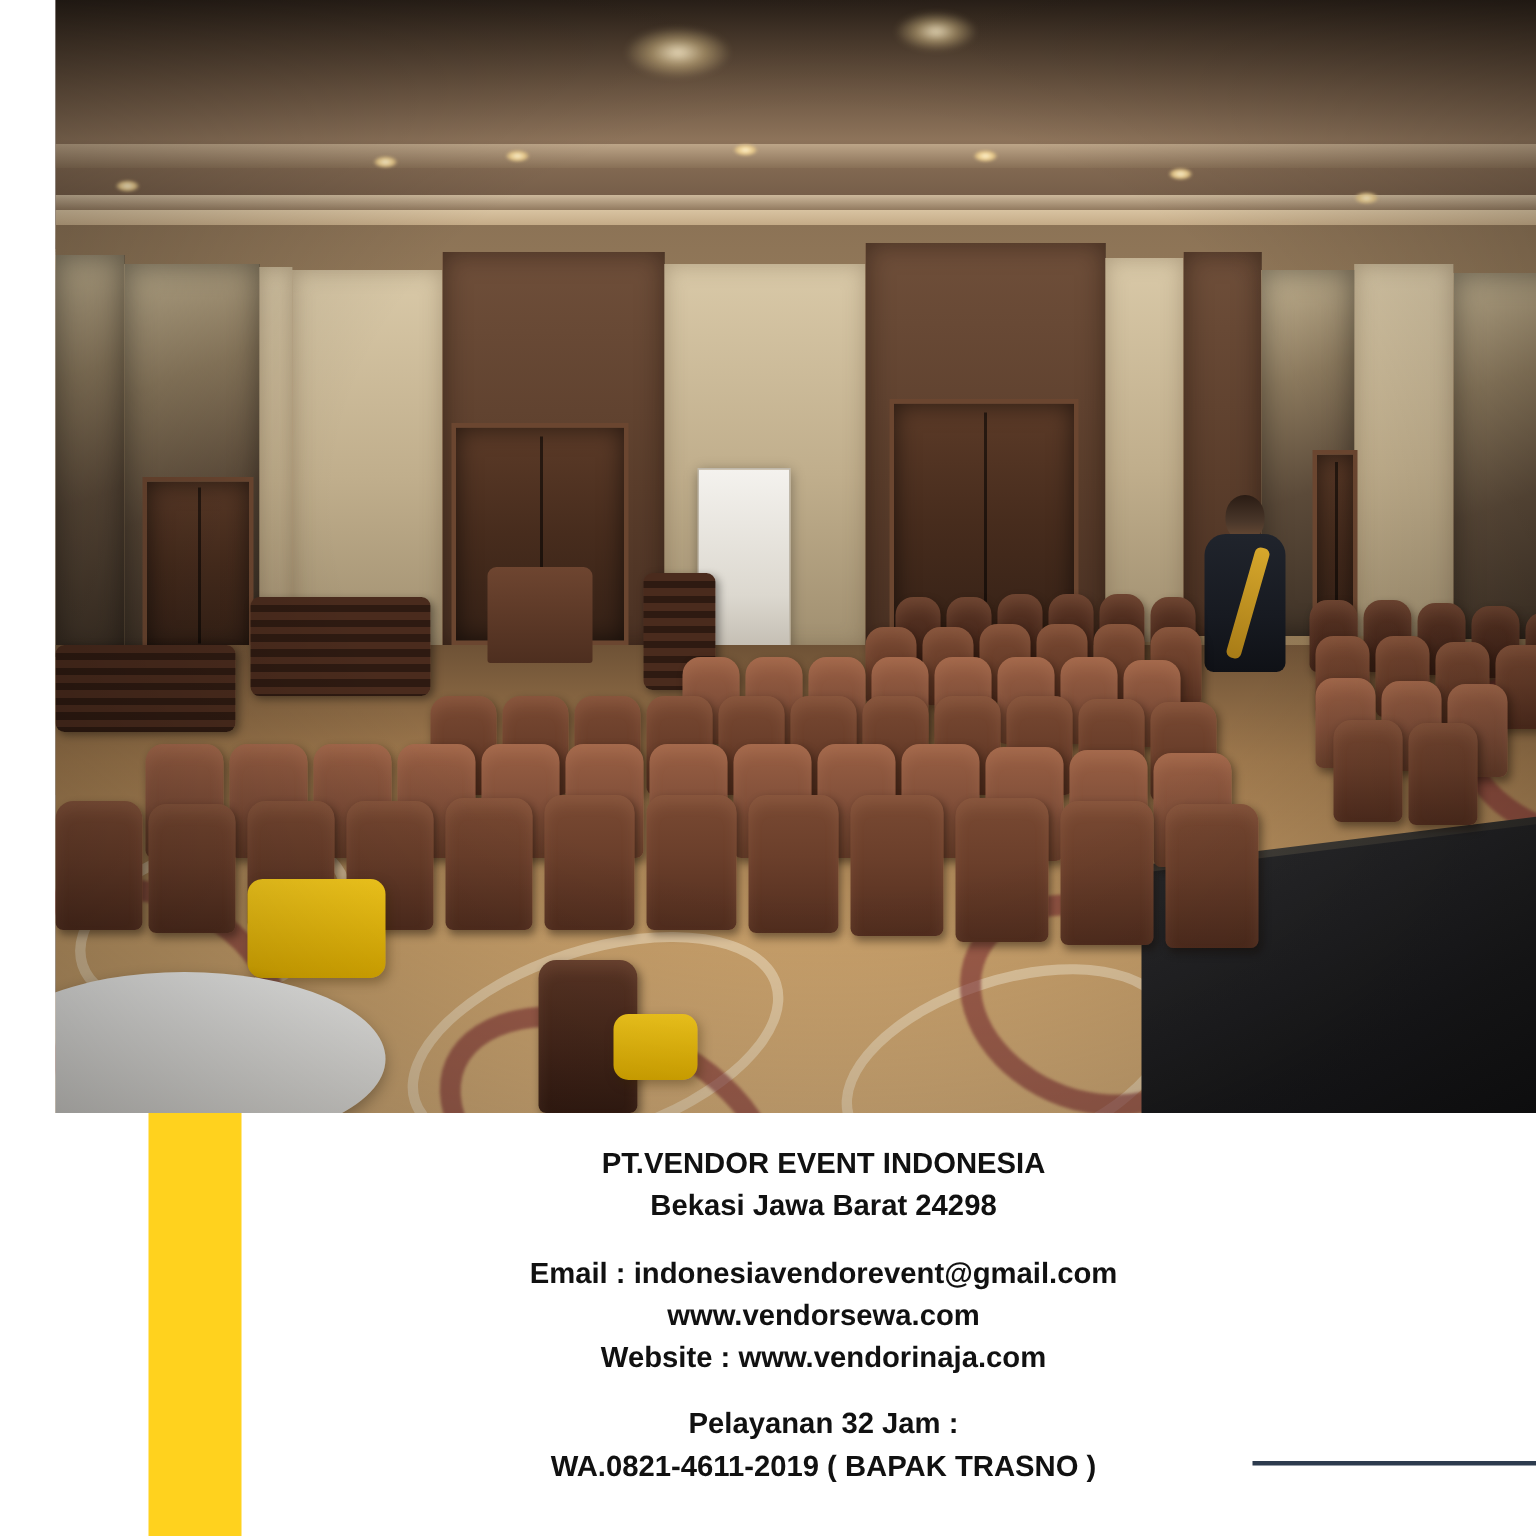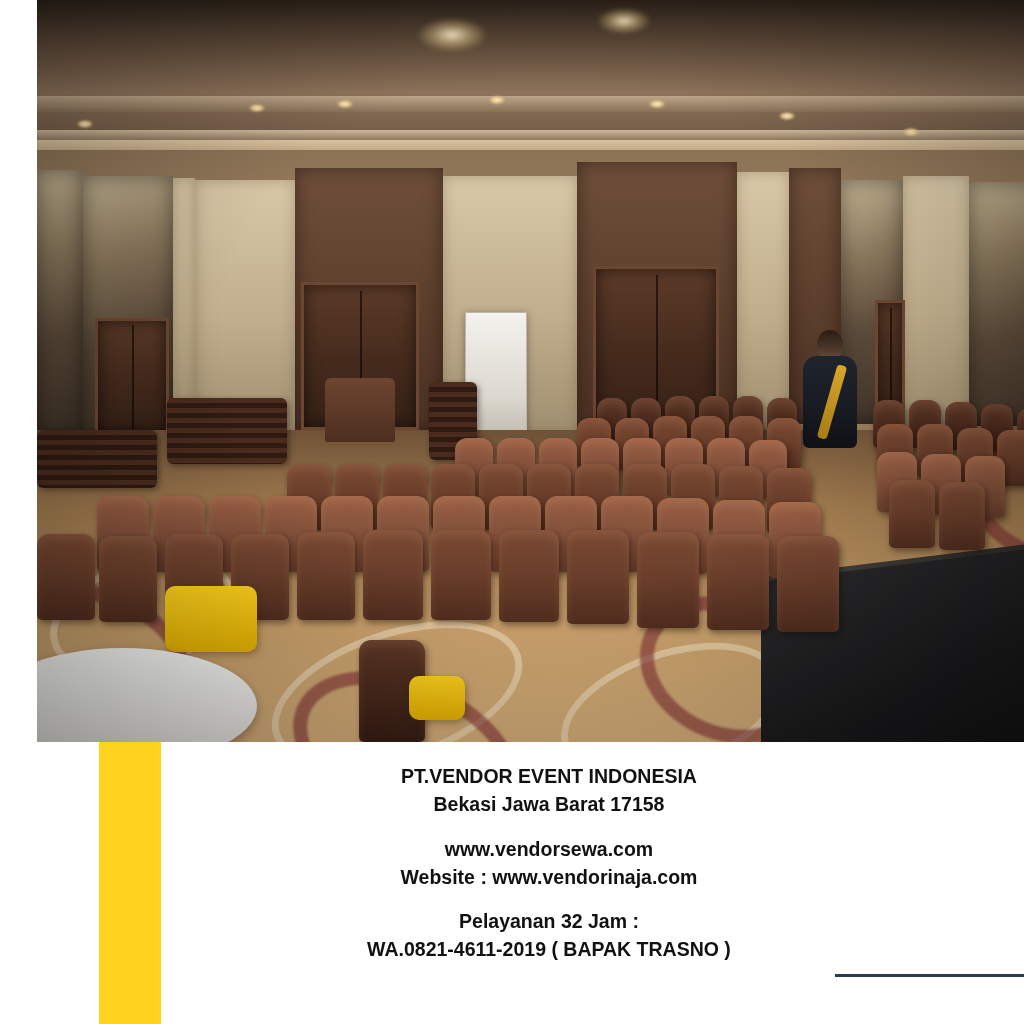--- a/index.html
+++ b/index.html
@@ -361,22 +361,23 @@
 
     <div class="vignette"></div>
   </div>
 
   <div class="footer"></div>
   <div class="yellow-bar"></div>
   <div class="hr-right"></div>
 
   <div class="footer-text">
     <div class="blk">PT.VENDOR EVENT INDONESIA</div>
-    <div class="blk">Bekasi Jawa Barat 17158</div>
+    <div class="blk">Bekasi Jawa Barat 24298</div>
     <div class="gap"></div>
+    <div class="blk">Email : indonesiavendorevent@gmail.com</div>
     <div class="blk">www.vendorsewa.com</div>
     <div class="blk">Website : www.vendorinaja.com</div>
     <div class="gap"></div>
     <div class="blk">Pelayanan 32 Jam :</div>
     <div class="blk">WA.0821-4611-2019 ( BAPAK TRASNO )</div>
   </div>
 
 </div>
 
 </body></html>

